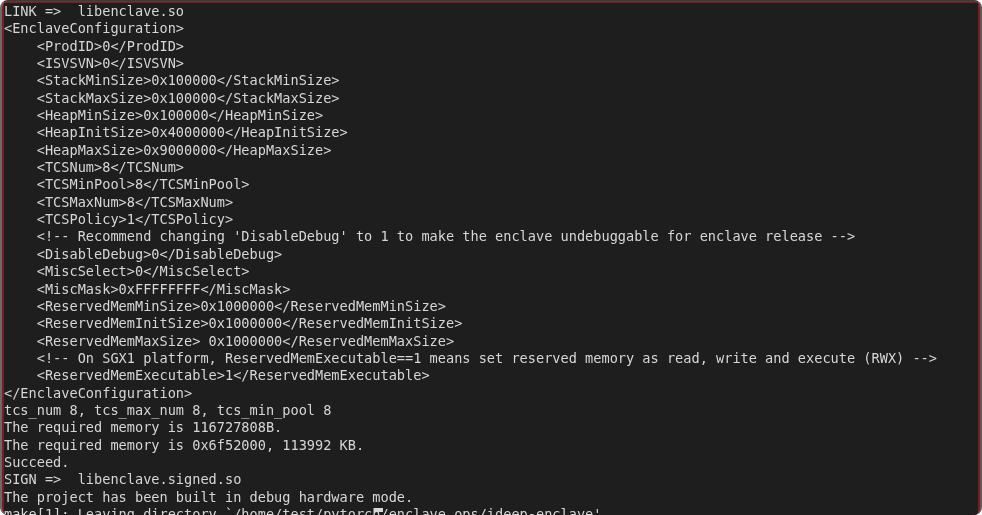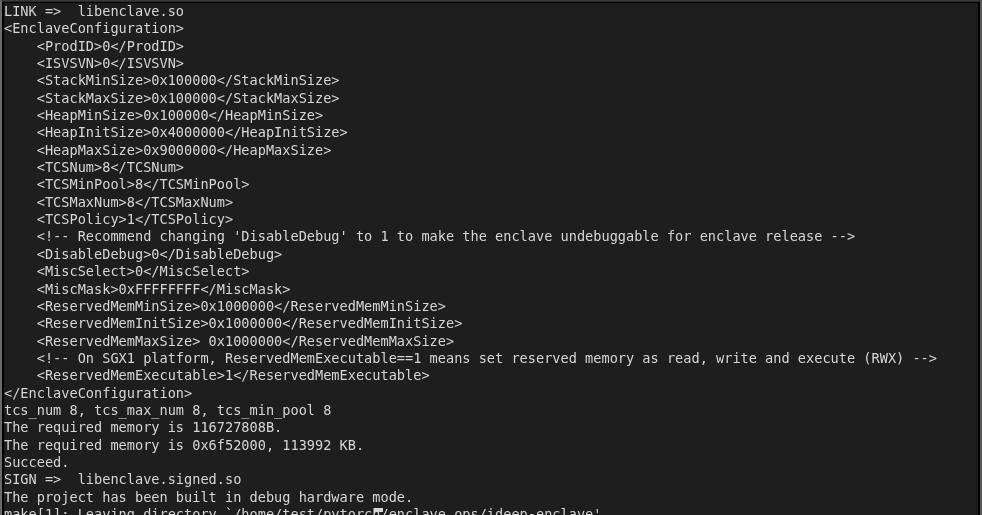--- a/index.html
+++ b/index.html
@@ -57,17 +57,17 @@
     top: 0;
     width: 100%;
     height: 1px;
     background: #4a4a4a;
     opacity: 0.6;
   }
 </style>
 </head>
 <body>
 
-<div id="terminal-window" style="background: #000000;">
+<div id="terminal-window" style="background: #7f1d1d; border-radius: 8px;">
   <div id="top-edge-highlight"></div>
   <pre id="terminal-output" style="background: rgb(30, 30, 30); color: rgb(214, 214, 214);"><span class="term-line">LINK =&gt;  libenclave.so</span><span class="term-line">&lt;EnclaveConfiguration&gt;</span><span class="term-line">    &lt;ProdID&gt;0&lt;/ProdID&gt;</span><span class="term-line">    &lt;ISVSVN&gt;0&lt;/ISVSVN&gt;</span><span class="term-line">    &lt;StackMinSize&gt;0x100000&lt;/StackMinSize&gt;</span><span class="term-line">    &lt;StackMaxSize&gt;0x100000&lt;/StackMaxSize&gt;</span><span class="term-line">    &lt;HeapMinSize&gt;0x100000&lt;/HeapMinSize&gt;</span><span class="term-line">    &lt;HeapInitSize&gt;0x4000000&lt;/HeapInitSize&gt;</span><span class="term-line">    &lt;HeapMaxSize&gt;0x9000000&lt;/HeapMaxSize&gt;</span><span class="term-line">    &lt;TCSNum&gt;8&lt;/TCSNum&gt;</span><span class="term-line">    &lt;TCSMinPool&gt;8&lt;/TCSMinPool&gt;</span><span class="term-line">    &lt;TCSMaxNum&gt;8&lt;/TCSMaxNum&gt;</span><span class="term-line">    &lt;TCSPolicy&gt;1&lt;/TCSPolicy&gt;</span><span class="term-line">    &lt;!-- Recommend changing 'DisableDebug' to 1 to make the enclave undebuggable for enclave release --&gt;</span><span class="term-line">    &lt;DisableDebug&gt;0&lt;/DisableDebug&gt;</span><span class="term-line">    &lt;MiscSelect&gt;0&lt;/MiscSelect&gt;</span><span class="term-line">    &lt;MiscMask&gt;0xFFFFFFFF&lt;/MiscMask&gt;</span><span class="term-line">    &lt;ReservedMemMinSize&gt;0x1000000&lt;/ReservedMemMinSize&gt;</span><span class="term-line">    &lt;ReservedMemInitSize&gt;0x1000000&lt;/ReservedMemInitSize&gt;</span><span class="term-line">    &lt;ReservedMemMaxSize&gt; 0x1000000&lt;/ReservedMemMaxSize&gt;</span><span class="term-line">    &lt;!-- On SGX1 platform, ReservedMemExecutable==1 means set reserved memory as read, write and execute (RWX) --&gt;</span><span class="term-line">    &lt;ReservedMemExecutable&gt;1&lt;/ReservedMemExecutable&gt;</span><span class="term-line">&lt;/EnclaveConfiguration&gt;</span><span class="term-line">tcs_num 8, tcs_max_num 8, tcs_min_pool 8</span><span class="term-line">The required memory is 116727808B.</span><span class="term-line">The required memory is 0x6f52000, 113992 KB.</span><span class="term-line">Succeed.</span><span class="term-line">SIGN =&gt;  libenclave.signed.so</span><span class="term-line">The project has been built in debug hardware mode.</span><span class="term-line">make[1]: Leaving directory `/home/test/pytorch/enclave_ops/ideep-enclave'</span></pre>
   <div id="cursor-block" style="background: rgb(216, 216, 216);"></div>
 </div>
 
 </body></html>

